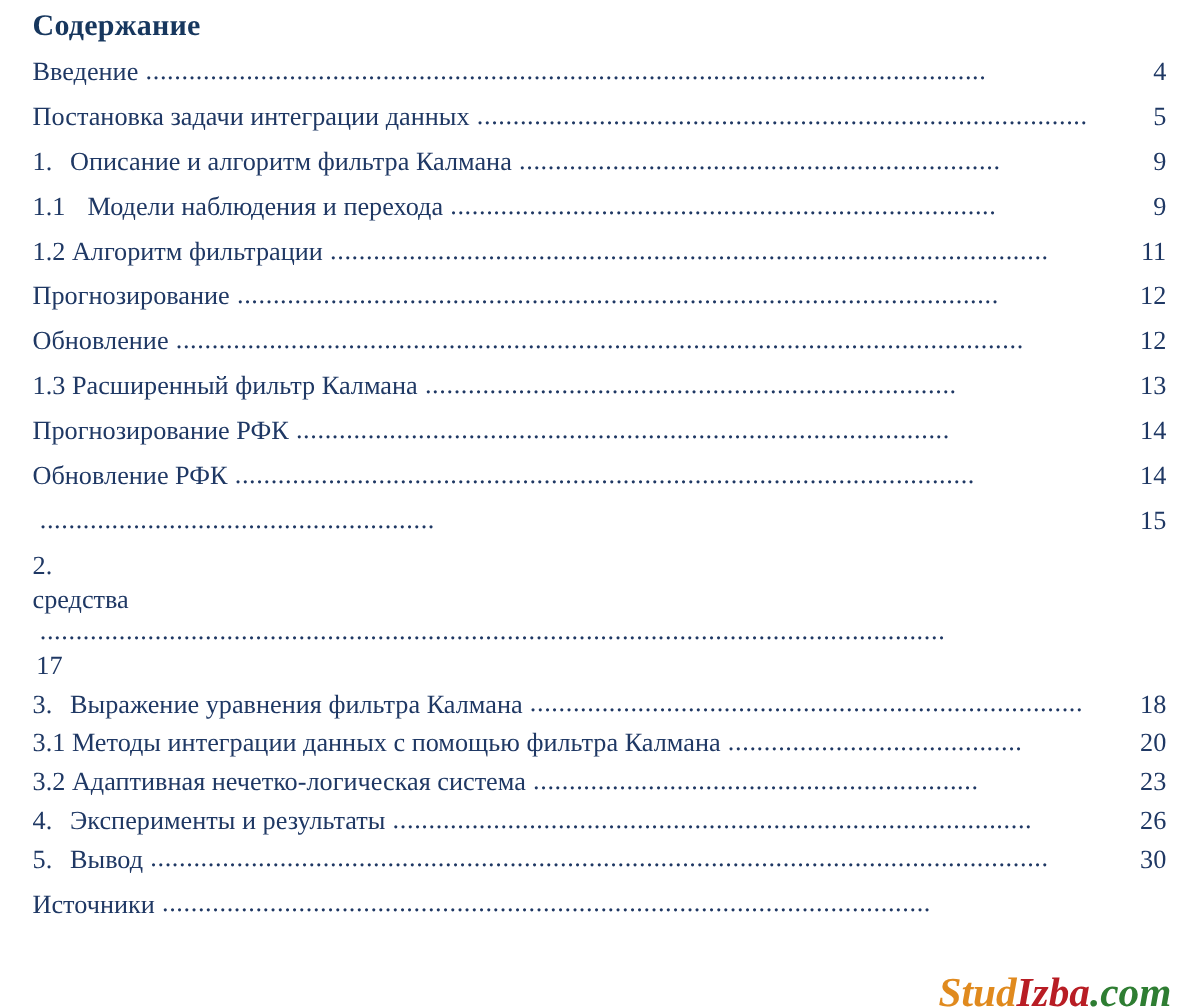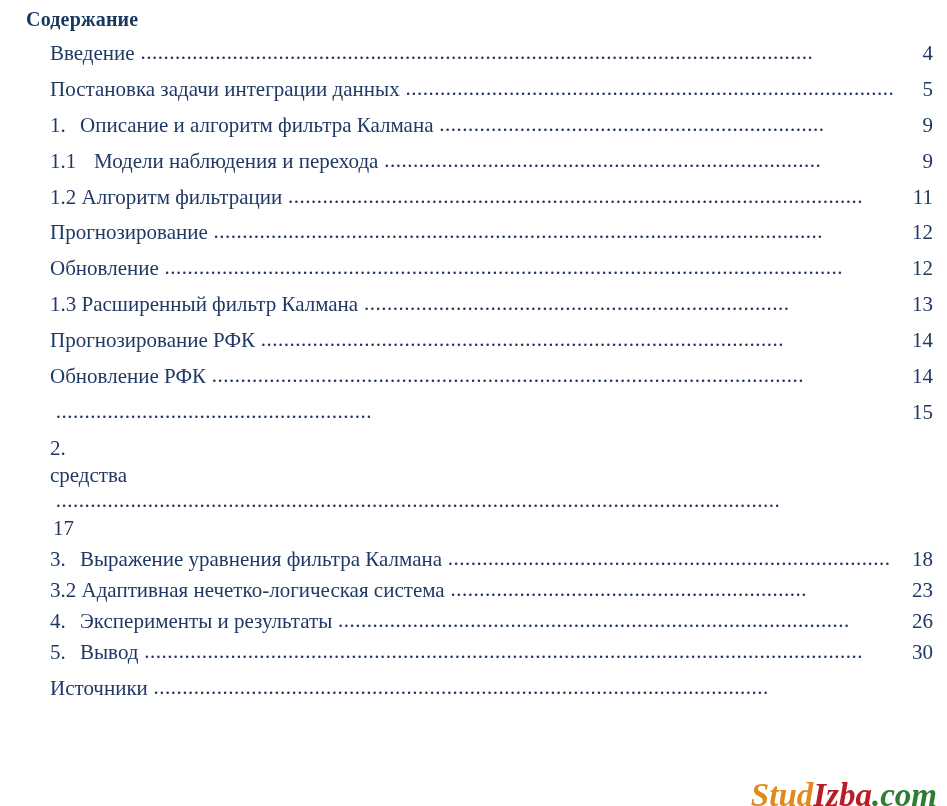--- a/index.html
+++ b/index.html
@@ -17,40 +17,39 @@
   }
   .page {
     position: relative;
     width: 947px;
     height: 806px;
     padding: 0;
     box-sizing: border-box;
   }
   .toc-title {
     font-family: "Liberation Serif", "DejaVu Serif", serif;
-    font-size: 20px;
+    font-size: 24px;
     font-weight: bold;
     color: #17375e;
     margin: 8px 0 4px 26px;
     letter-spacing: 0.2px;
   }
   .toc-list {
     margin: 0;
     padding: 0;
     list-style: none;
   }
   .toc-entry {
     display: flex;
     align-items: flex-start;
     font-size: 21px;
     color: #1f3864;
     line-height: 1.28;
     padding: 0 14px 0 26px;
     white-space: nowrap;
-    margin-left: 24px;
   }
   .toc-entry.gap-small { margin-top: 9px; }
   .toc-entry.gap-tiny { margin-top: 4px; }
 
   .num {
     display: inline-block;
     flex: 0 0 auto;
   }
   .num.w1 { min-width: 30px; }
   .num.w2 { min-width: 44px; }
@@ -189,20 +188,25 @@
       </span>
     </li>
 
     <li class="toc-entry gap-tiny">
       <span class="num w1">3.</span>
       <span class="label">Выражение уравнения фильтра Калмана</span>
       <span class="leader">&nbsp;.............................................................................</span>
       <span class="pageno">18</span>
     </li>
 
+    <li class="toc-entry gap-tiny">
+      <span class="label">3.1 Методы интеграции данных с помощью фильтра Калмана</span>
+      <span class="leader">&nbsp;.........................................</span>
+      <span class="pageno">20</span>
+    </li>
 
     <li class="toc-entry gap-tiny">
       <span class="label">3.2 Адаптивная нечетко-логическая система</span>
       <span class="leader">&nbsp;..............................................................</span>
       <span class="pageno">23</span>
     </li>
 
     <li class="toc-entry gap-tiny">
       <span class="num w1">4.</span>
       <span class="label">Эксперименты и результаты</span>

